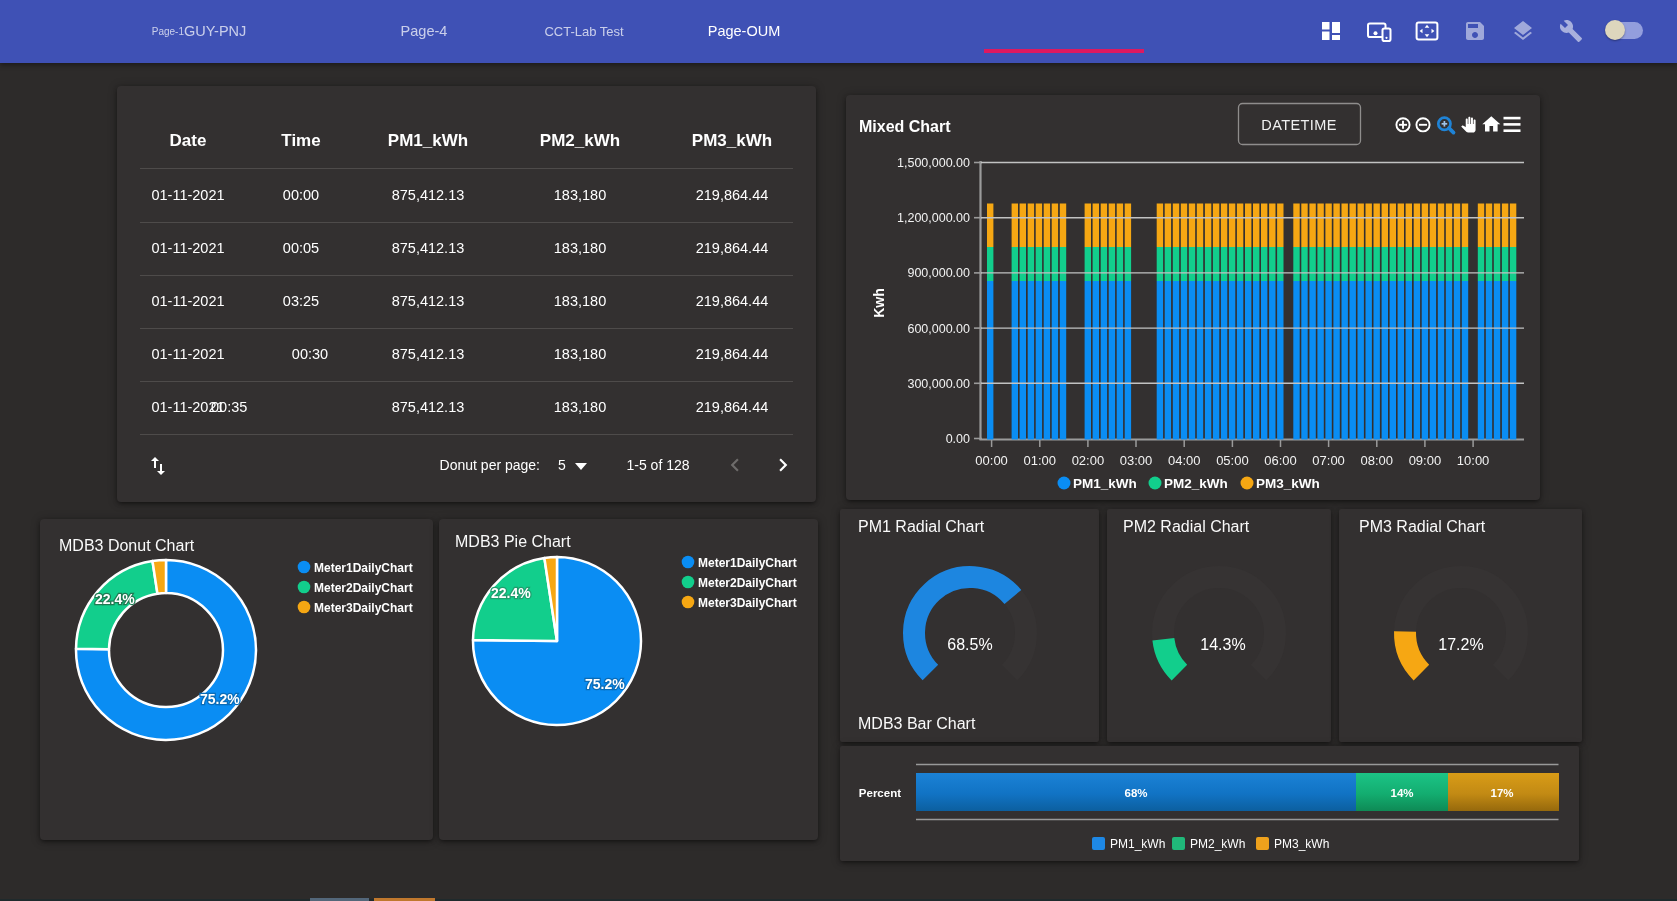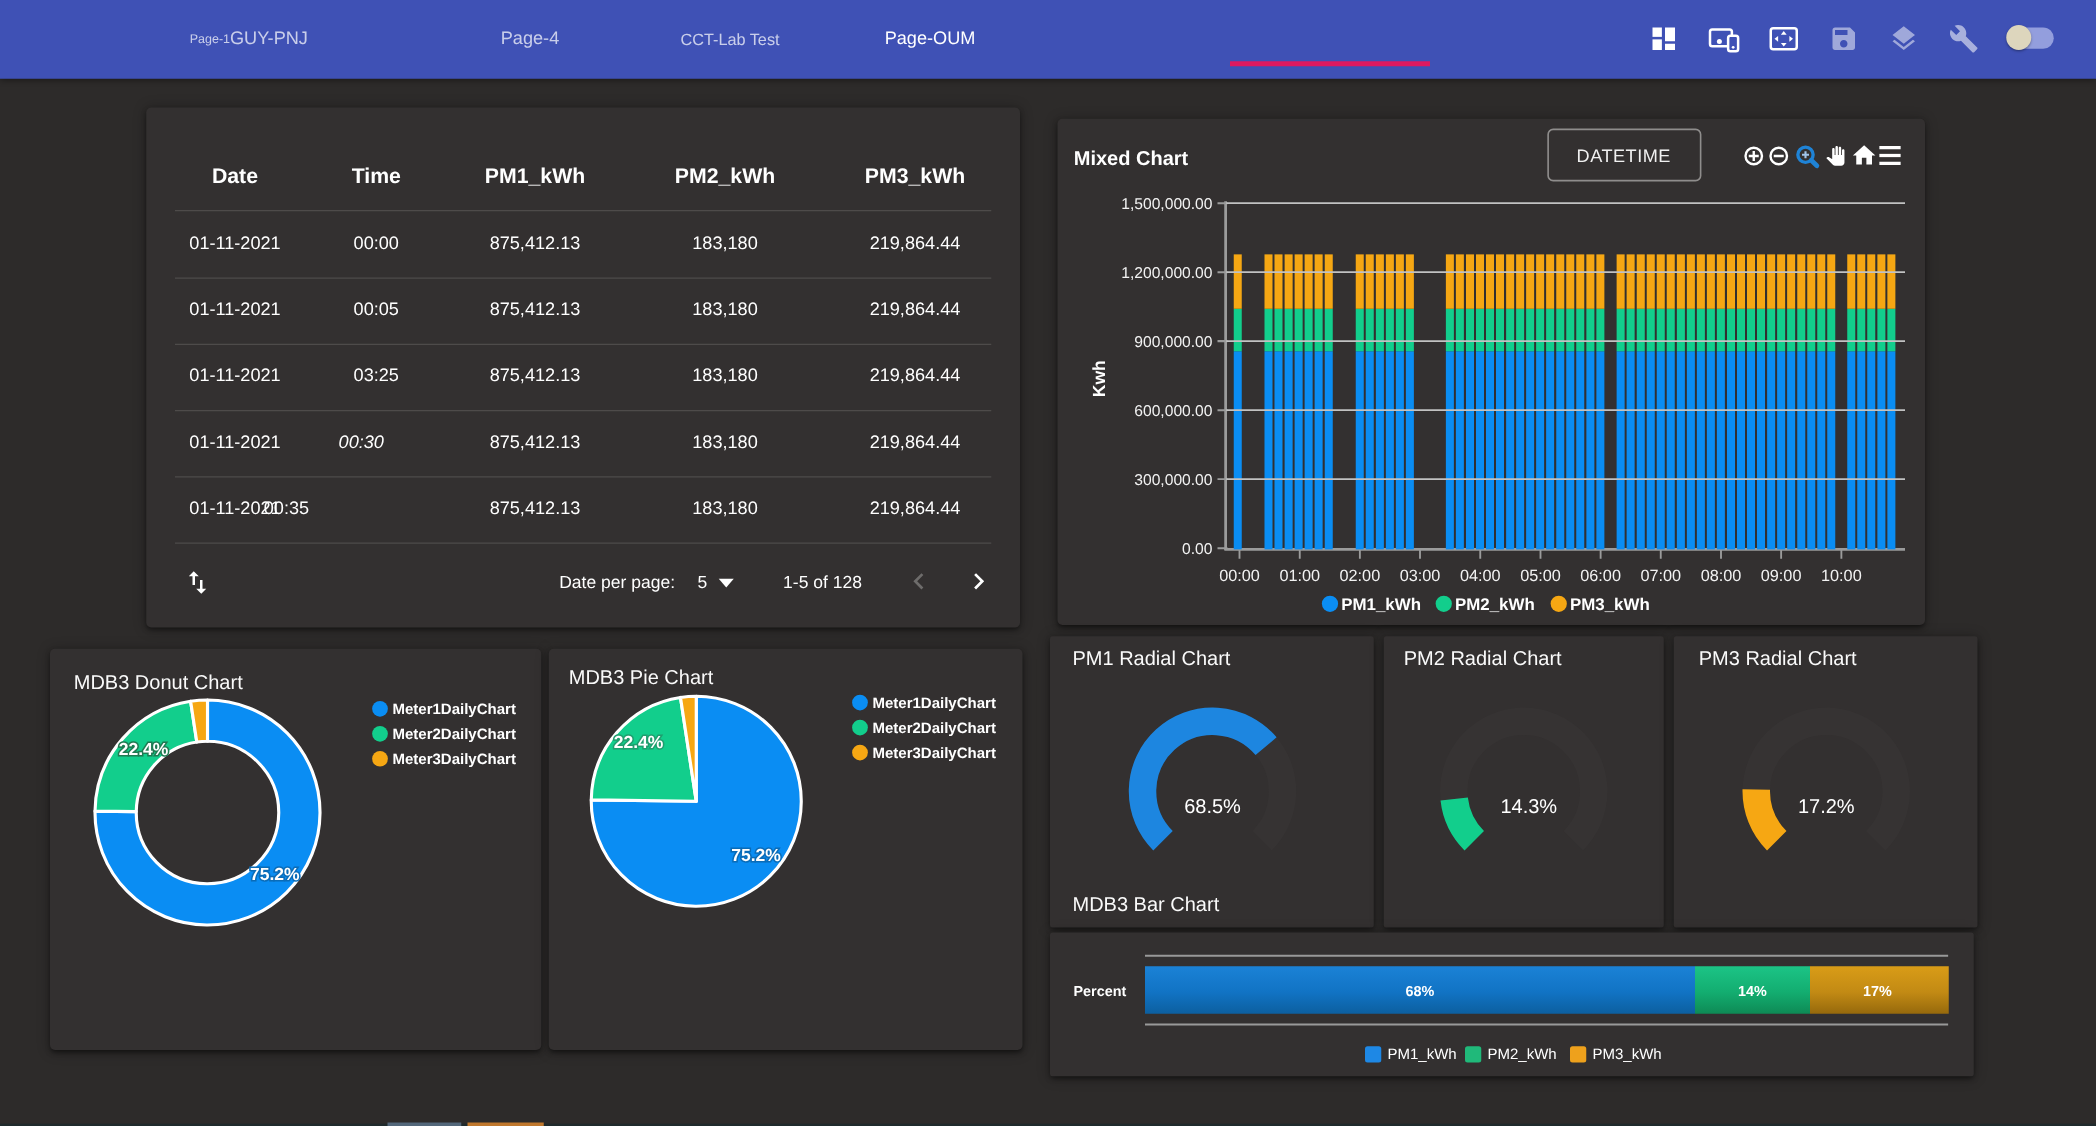--- a/index.html
+++ b/index.html
@@ -84,37 +84,37 @@
 <div class="abs" style="left:490px;top:240px;width:180px;text-align:center;color:#fff;font-size:14.5px;">183,180</div>
 <div class="abs" style="left:642px;top:240px;width:180px;text-align:center;color:#fff;font-size:14.5px;">219,864.44</div>
 <div class="abs" style="left:140px;top:275px;width:653px;border-top:1px solid #4e4b4a;"></div>
 <div class="abs" style="left:98px;top:293px;width:180px;text-align:center;color:#fff;font-size:14.5px;">01-11-2021</div>
 <div class="abs" style="left:211px;top:293px;width:180px;text-align:center;color:#fff;font-size:14.5px;">03:25</div>
 <div class="abs" style="left:338px;top:293px;width:180px;text-align:center;color:#fff;font-size:14.5px;">875,412.13</div>
 <div class="abs" style="left:490px;top:293px;width:180px;text-align:center;color:#fff;font-size:14.5px;">183,180</div>
 <div class="abs" style="left:642px;top:293px;width:180px;text-align:center;color:#fff;font-size:14.5px;">219,864.44</div>
 <div class="abs" style="left:140px;top:328px;width:653px;border-top:1px solid #4e4b4a;"></div>
 <div class="abs" style="left:98px;top:346px;width:180px;text-align:center;color:#fff;font-size:14.5px;">01-11-2021</div>
-<div class="abs" style="left:199px;top:346px;width:180px;text-align:center;color:#fff;font-size:14.5px;font-style:italic;">00:30</div>
+<div class="abs" style="left:220px;top:346px;width:180px;text-align:center;color:#fff;font-size:14.5px;">00:30</div>
 <div class="abs" style="left:338px;top:346px;width:180px;text-align:center;color:#fff;font-size:14.5px;">875,412.13</div>
 <div class="abs" style="left:490px;top:346px;width:180px;text-align:center;color:#fff;font-size:14.5px;">183,180</div>
 <div class="abs" style="left:642px;top:346px;width:180px;text-align:center;color:#fff;font-size:14.5px;">219,864.44</div>
 <div class="abs" style="left:140px;top:381px;width:653px;border-top:1px solid #4e4b4a;"></div>
 <div class="abs" style="left:98px;top:399px;width:180px;text-align:center;color:#fff;font-size:14.5px;">01-11-2021</div>
 <div class="abs" style="left:211px;top:399px;width:180px;text-align:left;color:#fff;font-size:14.5px;">00:35</div>
 <div class="abs" style="left:338px;top:399px;width:180px;text-align:center;color:#fff;font-size:14.5px;">875,412.13</div>
 <div class="abs" style="left:490px;top:399px;width:180px;text-align:center;color:#fff;font-size:14.5px;">183,180</div>
 <div class="abs" style="left:642px;top:399px;width:180px;text-align:center;color:#fff;font-size:14.5px;">219,864.44</div>
 <div class="abs" style="left:140px;top:434px;width:653px;border-top:1px solid #4e4b4a;"></div>
 <div class="abs" style="left:146px;top:454px;">
     <svg width="24" height="24" viewBox="0 0 24 24" fill="#fff">
 <path d="M9 3L5 6.99h3V14h2V6.99h3L9 3zm7 14.01V10h-2v7.01h-3L15 21l4-3.99h-3z"></path>
     </svg>
   </div>
-<div class="abs" style="left:380px;top:457px;width:160px;text-align:right;color:#fff;font-size:14px;">Date per page:</div>
+<div class="abs" style="left:380px;top:457px;width:160px;text-align:right;color:#fff;font-size:14px;">Donut per page:</div>
 <div class="abs" style="left:558px;top:457px;color:#fff;font-size:14px;">5</div>
 <svg class="abs" style="left:572px;top:462px;" width="18" height="12">
     <path d="M3 1 L15 1 L9 8 Z" fill="#fff"></path>
   </svg>
 <div class="abs" style="left:588px;top:457px;width:140px;text-align:center;color:#fff;font-size:14px;">1-5 of 128</div>
 <div class="abs" style="left:722px;top:452px;">
     <svg width="26" height="26" viewBox="0 0 24 24" fill="#6e6c6b">
 <path d="M15.41 7.41L14 6l-6 6 6 6 1.41-1.41L10.83 12z"></path>
     </svg>
   </div>

